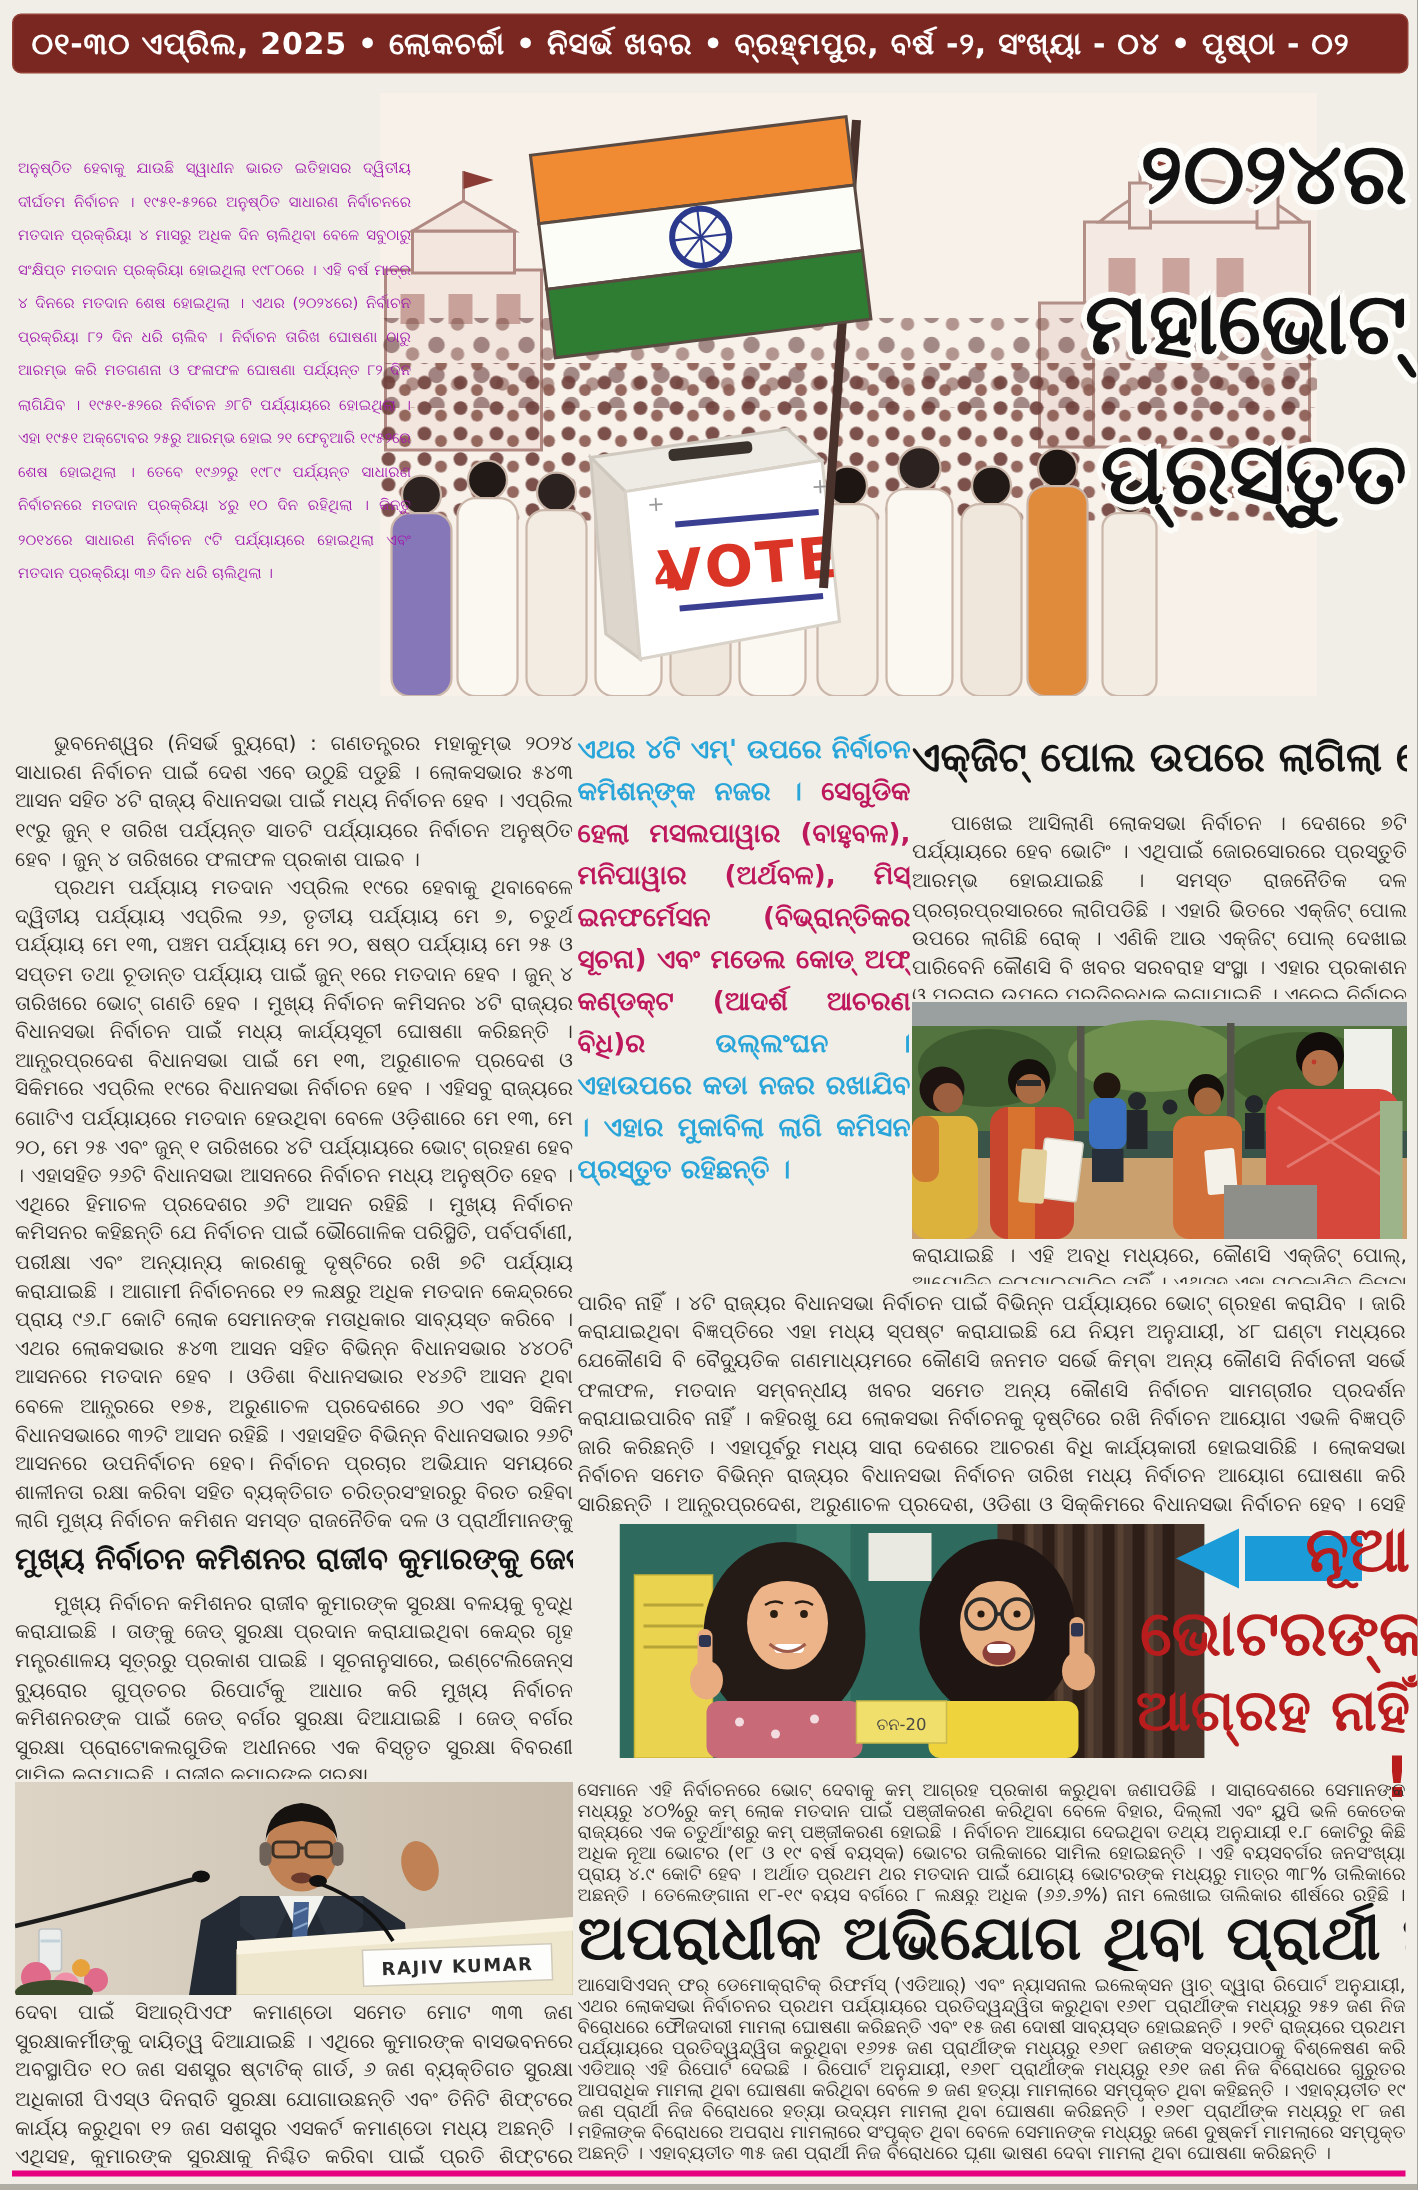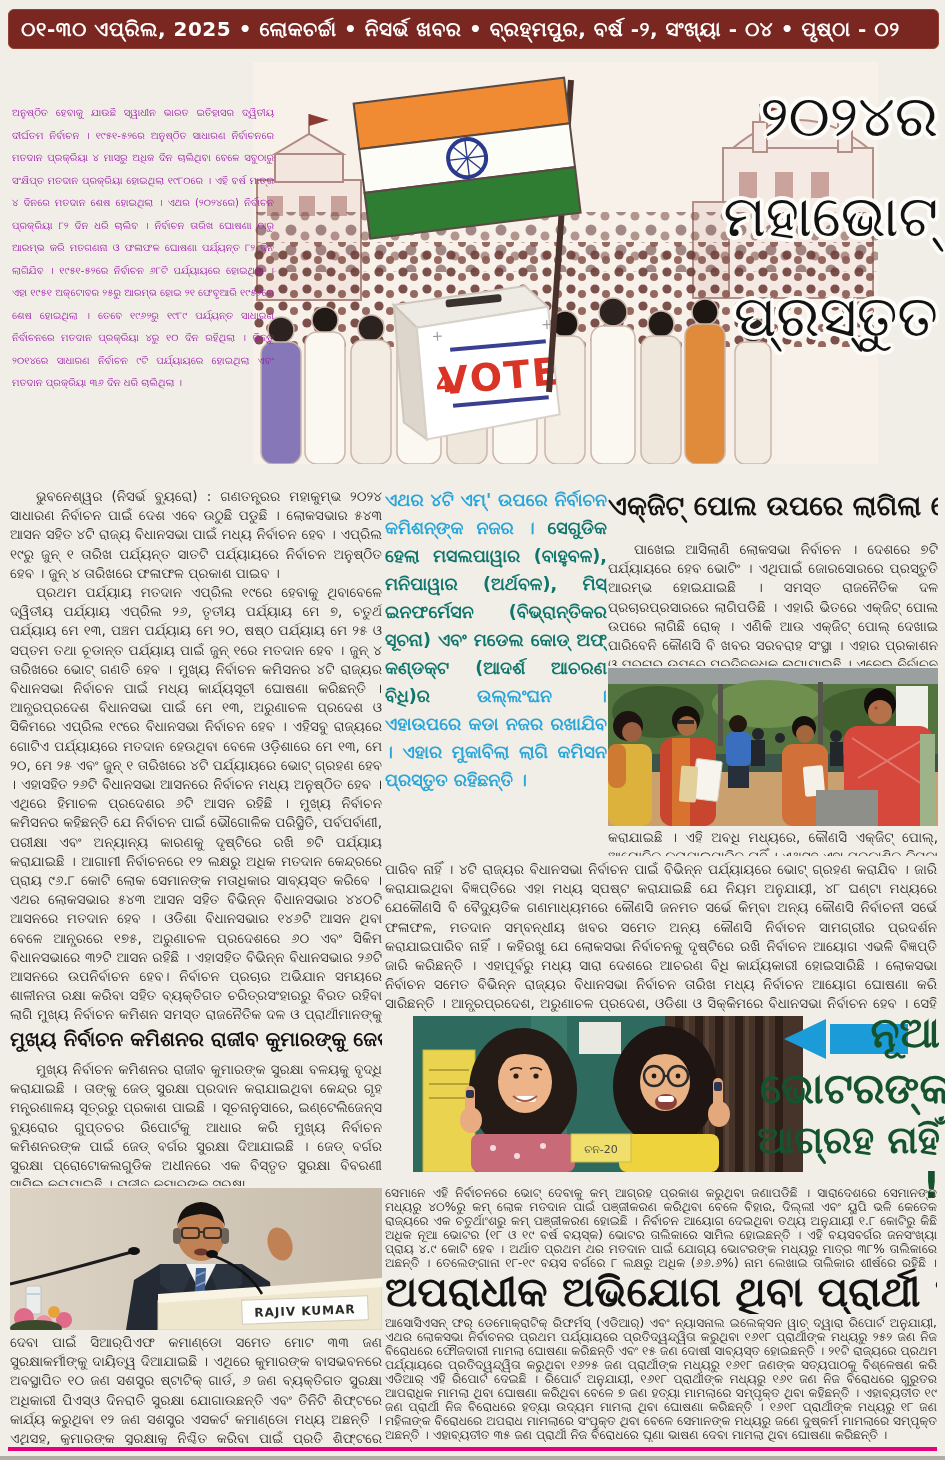--- a/index.html
+++ b/index.html
@@ -5,33 +5,33 @@
   html,body{margin:0;padding:0;background:#6e6a63;}
   #page{position:relative;width:945px;height:1460px;background:#f0eee6;
         font-family:"DejaVu Sans","Liberation Sans",sans-serif;overflow:hidden;}
   .abs{position:absolute;}
   .clip{overflow:hidden;}
   .just{text-align:justify;text-justify:inter-word;}
   .masthead{background:#7b2721;color:#fff;border-radius:6px;border:1px solid #934137;
             font-size:20px;font-weight:bold;line-height:38px;padding:0 12px;white-space:nowrap;
             letter-spacing:.5px;}
   .pink-intro{color:#a21caf;font-size:10px;line-height:22.5px;font-weight:500;margin-top:44px;}
-  .lead-head{font-weight:400;color:#121212;text-align:right;font-size:57px;line-height:100px;
+  .lead-head{font-weight:700;color:#121212;text-align:right;font-size:57px;line-height:100px;
              text-shadow:-3px -3px 0 #fdfcf8,3px -3px 0 #fdfcf8,-3px 3px 0 #fdfcf8,3px 3px 0 #fdfcf8,
                          0 4px 0 #fdfcf8,0 -4px 0 #fdfcf8,4px 0 0 #fdfcf8,-4px 0 0 #fdfcf8;}
   .body-txt{font-size:13.5px;line-height:19.2px;color:#2f2c28;}
   .body-txt p{margin:0;}
   .indent{text-indent:26px;}
   .subhead{font-size:20px;font-weight:800;color:#141414;white-space:nowrap;}
   .fourm{font-size:17.5px;line-height:28px;font-weight:600;}
   .fourm .blue{color:#2aa5da;}
-  .fourm .pink{color:#0f766e;}
+  .fourm .pink{color:#be185d;}
   .exit-head{font-size:27px;font-weight:800;color:#141414;white-space:nowrap;}
   .small-txt{font-size:12.8px;line-height:18.6px;color:#2f2c28;}
-  .nv-big{font-weight:800;color:#14532d;text-align:right;}
+  .nv-big{font-weight:800;color:#b91c1c;text-align:right;}
   .crim-head{font-size:41px;font-weight:800;color:#131313;text-align:center;white-space:nowrap;}
   .botline{background:#e6007e;}
   .botstrip{background:#8e8a81;opacity:.65;}
   .ph{display:block;}
 </style>
 </head>
 <body>
 
 <div id="page">
 

